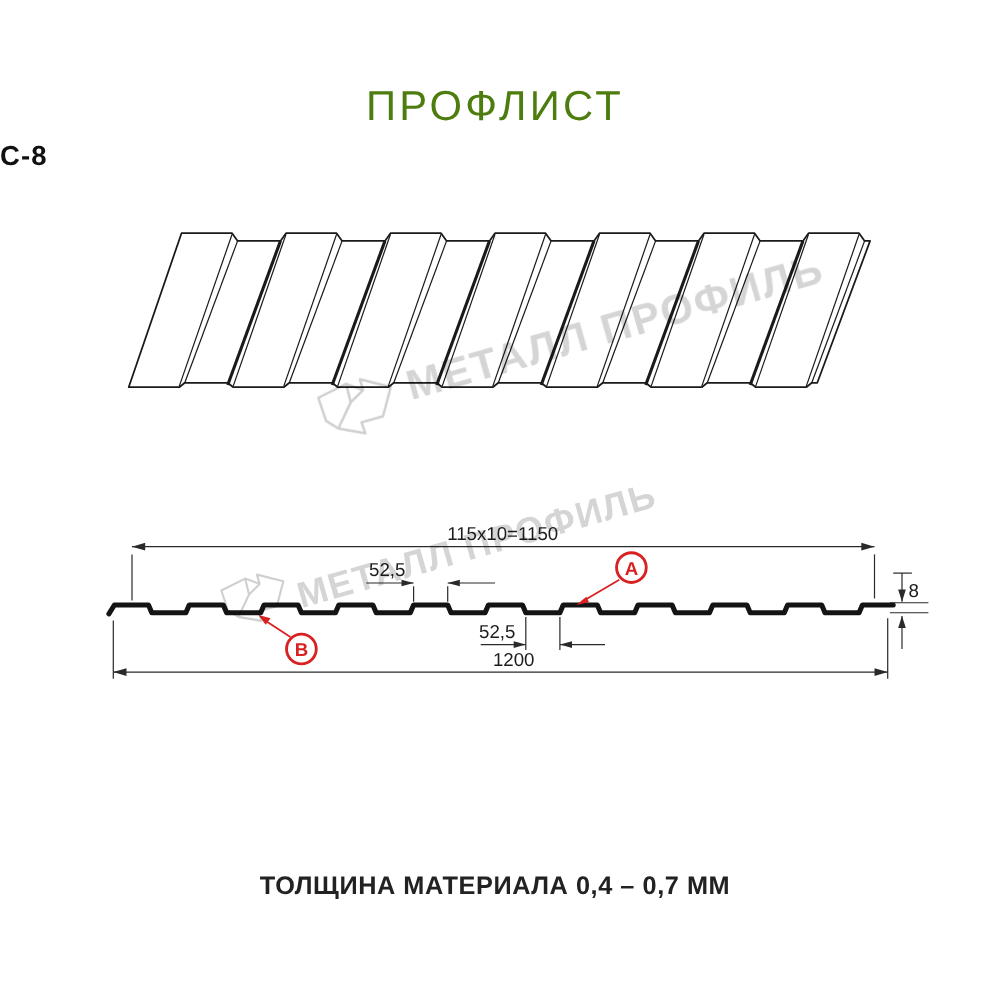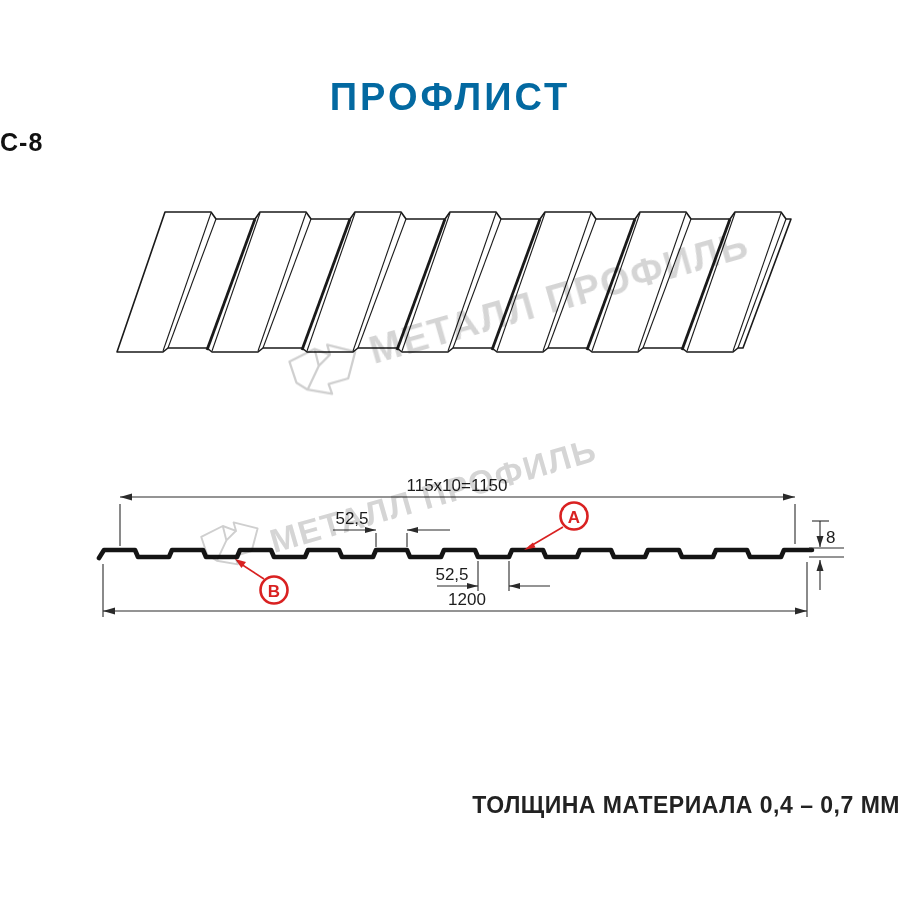--- a/index.html
+++ b/index.html
@@ -1,22 +1,22 @@
 <!DOCTYPE html>
 <html><head>
 <meta charset="utf-8">
 <style>
   html,body{margin:0;padding:0;background:#ffffff;}
   .canvas{position:relative;width:900px;height:900px;background:#ffffff;overflow:hidden;
           font-family:"Liberation Sans",sans-serif;}
   .title{position:absolute;top:76px;left:0;width:900px;text-align:center;
-         font-size:38px;font-weight:bold;letter-spacing:3px;color:#0369a1;}
+         font-size:38px;font-weight:normal;letter-spacing:3px;color:#4d7c0f;}
   .subtitle{position:absolute;top:128px;left:0;width:900px;
             font-size:25px;font-weight:600;letter-spacing:1px;color:#111;}
-  .footer-note{position:absolute;top:792px;left:0;width:900px;text-align:right;
+  .footer-note{position:absolute;top:792px;left:0;width:900px;text-align:center;
                font-size:23px;font-weight:bold;letter-spacing:.5px;color:#222;}
   svg{position:absolute;left:0;top:0;}
   .dimtxt{font-family:"Liberation Sans",sans-serif;font-size:17px;fill:#1c1c1c;}
   .redtxt{font-family:"Liberation Sans",sans-serif;font-size:17px;font-weight:bold;}
   .wmtxt{font-family:"Liberation Sans",sans-serif;font-weight:bold;}
 </style>
 </head>
 <body>
 
 <div class="canvas">

